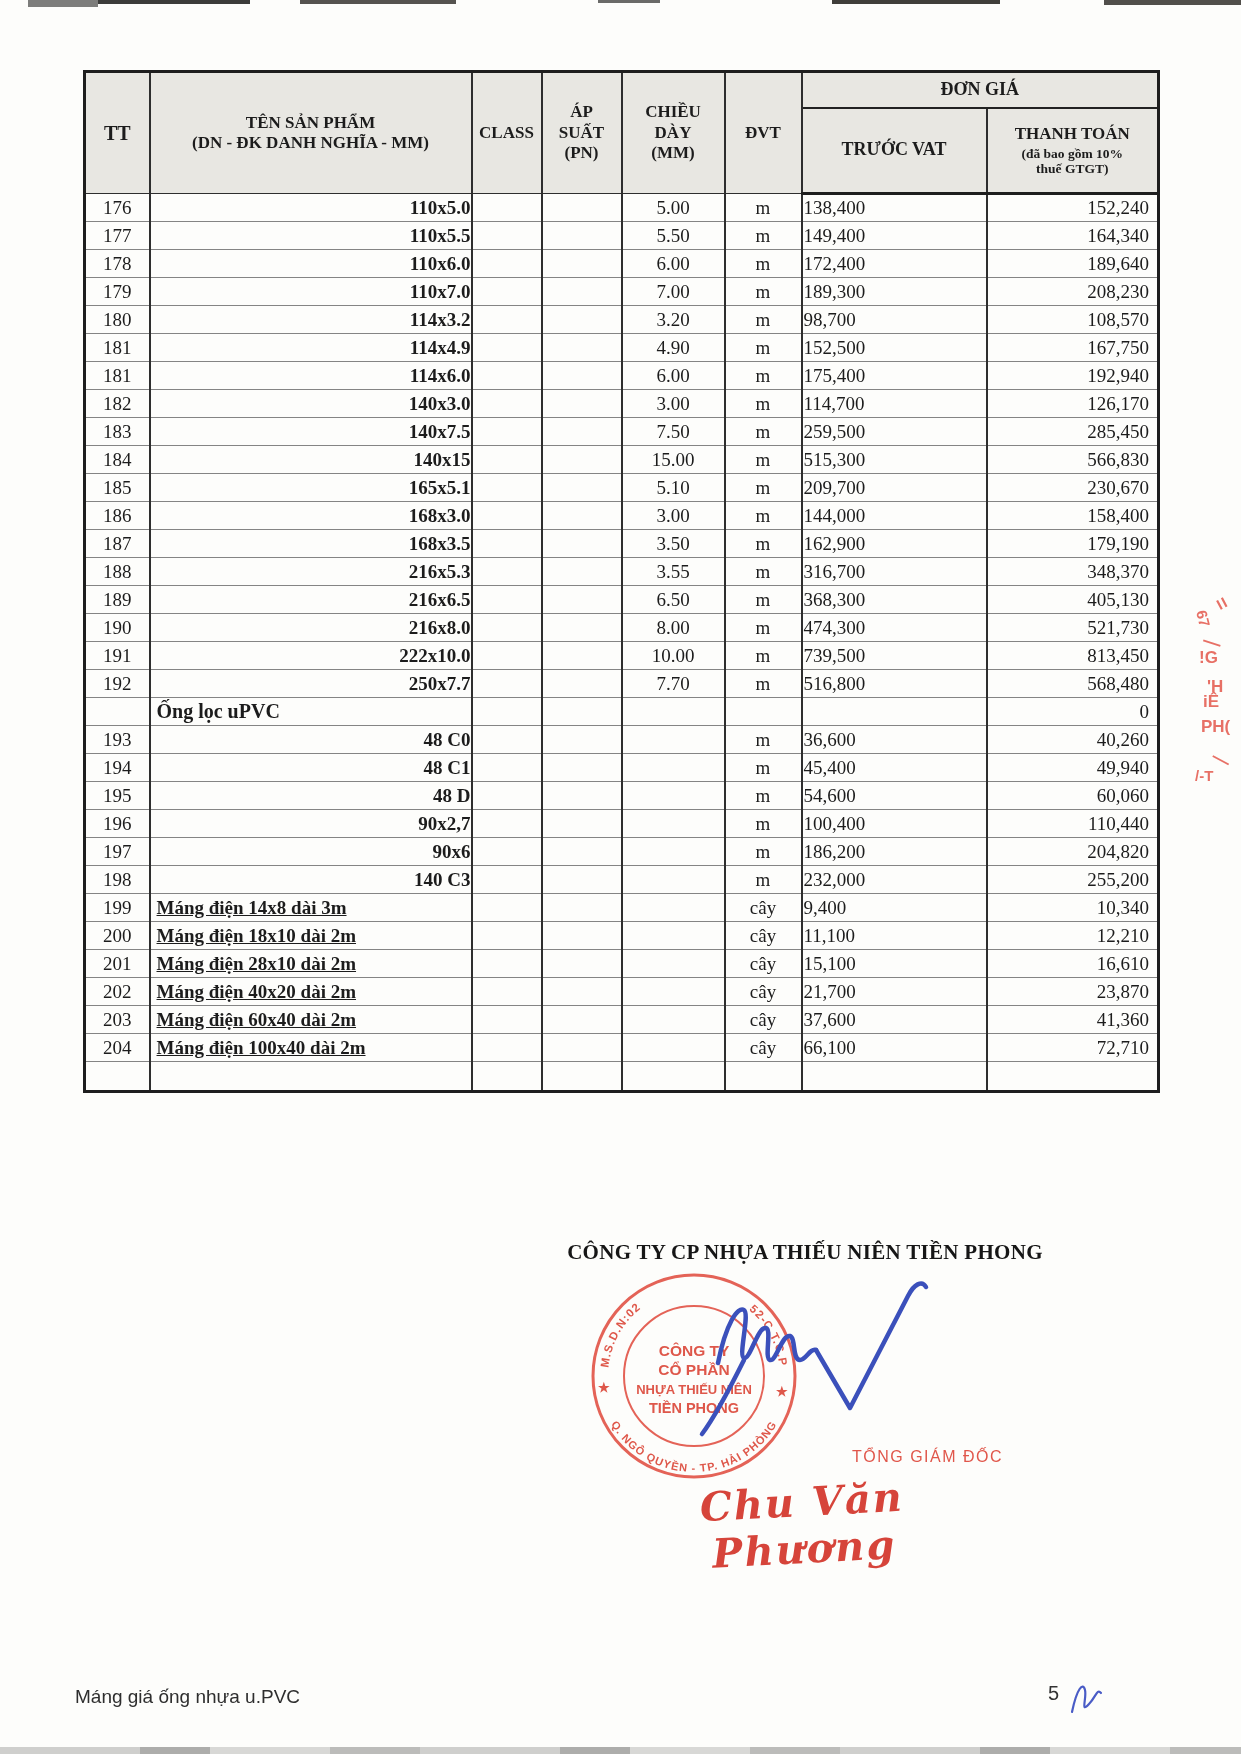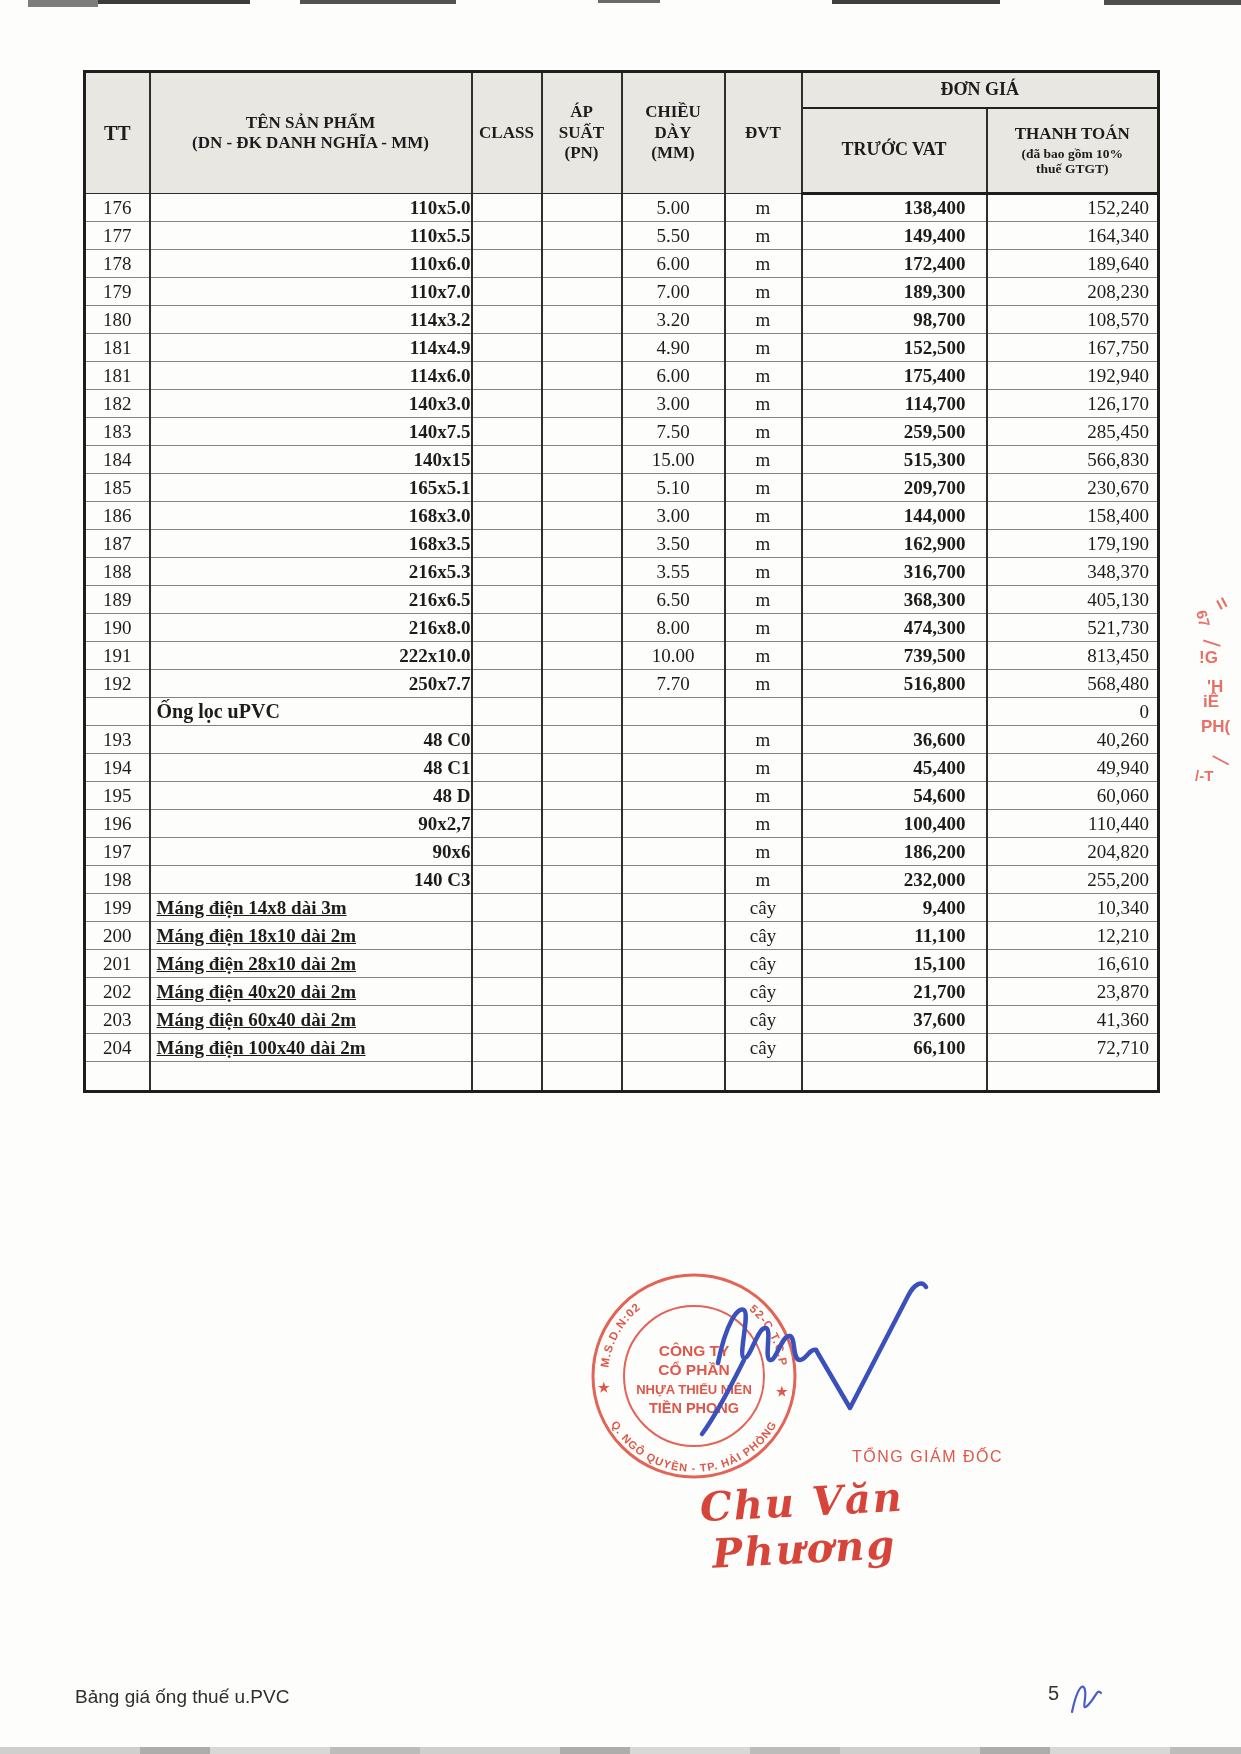--- a/index.html
+++ b/index.html
@@ -30,21 +30,21 @@
   thead .h-thanhtoan-sub{font-size:13.5px;display:block;white-space:pre-line;line-height:1.15;margin-top:2px;}
   thead tr.hr2 th{border-bottom:3px solid #1e1e1e;}
   tbody tr{height:28px;}
   tbody tr.empty{height:30px;}
   td{font-size:19px;border-top:1px solid #848484;border-bottom:1px solid #848484;}
   td.c0{text-align:center;margin-top:48px;}
   td.c1{font-weight:bold;text-align:right;padding-right:0;}
   td.c1.left{text-align:left;padding-left:6px;text-decoration:underline;}
   td.c1.sec{text-align:left;padding-left:6px;font-size:20px;}
   td.c4,td.c5{text-align:center;}
-  td.c6{text-align:right;padding-right:20px;font-weight:bold;}
+  td.c6{text-align:left;padding-right:2px;}
   td.c7{text-align:right;padding-right:8px;}
 
   
   .company-line{position:absolute;left:455px;top:1240px;width:700px;text-align:center;
       font-weight:bold;font-size:21px;letter-spacing:.3px;color:#161616;}
   .stamp{position:absolute;left:584px;top:1266px;opacity:.92;}
   .stamp text{font-family:"Liberation Sans",sans-serif;font-weight:bold;fill:#dc4a3c;}
   .signature{position:absolute;left:688px;top:1268px;}
   .director-title{position:absolute;left:852px;top:1448px;font-family:"Liberation Sans",sans-serif;
       font-size:16px;letter-spacing:1.5px;color:#e0564a;}
@@ -444,20 +444,21 @@
           <td class="c2"></td>
           <td class="c3"></td>
           <td class="c4"></td>
           <td class="c5"></td>
           <td class="c6"></td>
           <td class="c7"></td>
         </tr>
       </tbody>
   </table>
 
+  <div class="company-line">CÔNG TY CP NHỰA THIẾU NIÊN TIỀN PHONG</div>
 
   <svg class="stamp" width="220" height="220" viewBox="0 0 220 220">
     <circle cx="110" cy="110" r="101" fill="none" stroke="#e2564a" stroke-width="3"></circle>
     <circle cx="110" cy="110" r="70" fill="none" stroke="#e2564a" stroke-width="2"></circle>
     <path id="arcTop" d="M 24 110 A 86 86 0 0 1 196 110" fill="none"></path>
     <path id="arcBot" d="M 14 110 A 96 96 0 0 0 206 110" fill="none"></path>
     <text font-size="11.5" letter-spacing="1">
       <textPath href="#arcTop" startOffset="3%">M.S.D.N:02</textPath>
     </text>
     <text font-size="11.5" letter-spacing="1">
@@ -490,20 +491,20 @@
       <span class="frag f1">67</span>
       <span class="frag f2">—</span>
       <span class="frag f3">!G</span>
       <span class="frag f4">'H</span>
       <span class="frag f5">iÊ</span>
       <span class="frag f6">PH(</span>
       <span class="frag f7">—</span>
       <span class="frag f8">/-T</span>
     </div>
 
-  <div class="footer-left">Bảng giá ống thuế u.PVC</div>
+  <div class="footer-left">Máng giá ống nhựa u.PVC</div>
   <div class="page-number">5</div>
   <svg class="page-initial" width="38" height="46" viewBox="0 0 38 46">
     <path d="M 6 36 C 11 12 17 6 19 14 C 21 22 14 38 23 28 C 30 21 31 12 35 17" fill="none" stroke="#4a5cc6" stroke-width="2.2" stroke-linecap="round"></path>
   </svg>
 
   <div class="artifact bottom-strip"></div>
 </div>
 
 </body></html>

